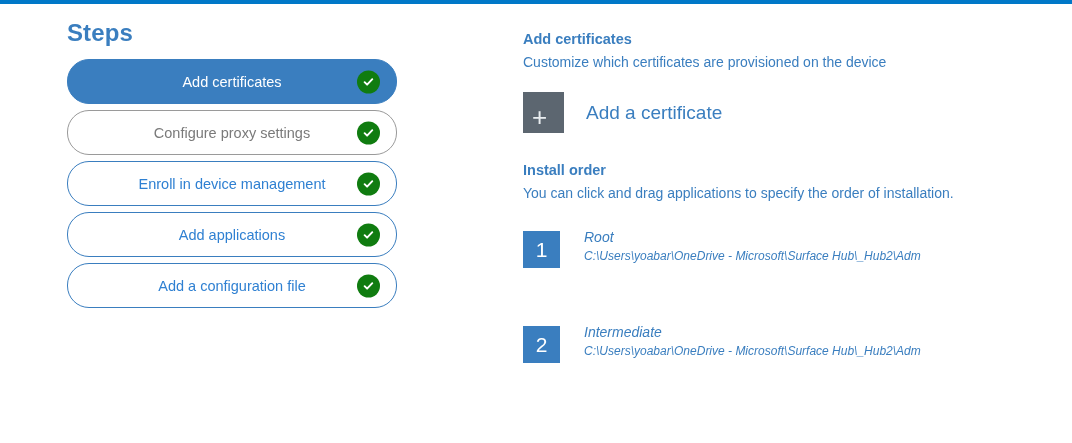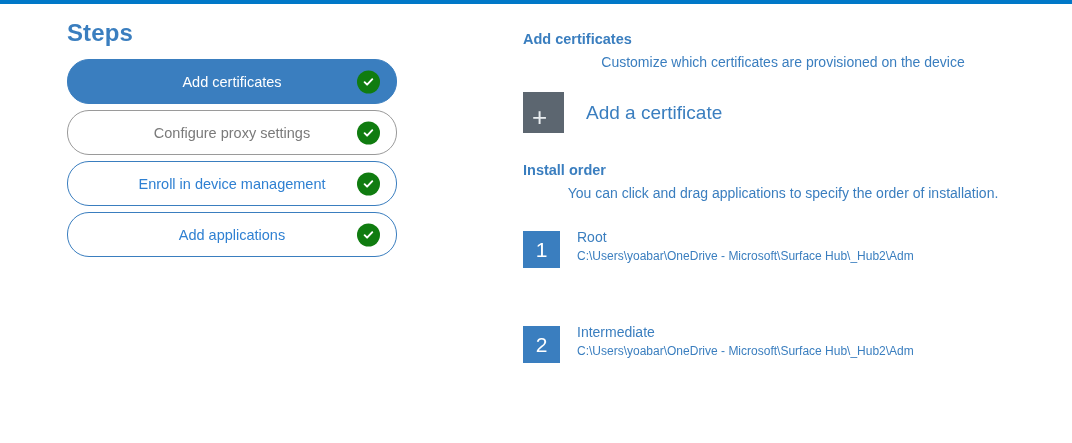--- a/index.html
+++ b/index.html
@@ -102,21 +102,20 @@
     font-weight: bold;
     color: #3a7ebf;
     line-height: 18px;
   }
 
   .section-sub {
     font-size: 14px;
     color: #3a7ebf;
     line-height: 18px;
     margin-top: 5px;
-    text-align: center;
   }
 
   
   .add-row {
     display: flex;
     align-items: center;
     margin-top: 21px;
   }
 
   .plus-tile {
@@ -165,22 +164,23 @@
     background: #3a7ebf;
     color: #ffffff;
     font-size: 21px;
     display: flex;
     align-items: center;
     justify-content: center;
     line-height: 37px;
   }
 
   .order-text {
-    margin-left: 17px;
+    margin-left: 24px;
     margin-top: -3px;
+    font-style: italic;
   }
 
   .order-name {
     font-size: 14px;
     color: #3a7ebf;
     line-height: 19px;
   }
 
   .order-path {
     font-size: 12px;
@@ -230,20 +230,28 @@
 
       <div class="step-btn">
         <span class="step-label">Add applications</span>
         <span class="check-badge">
           <svg width="13" height="13" viewBox="0 0 13 13">
               <path d="M2.6 6.7 L5.1 9.2 L10.3 3.7" fill="none" stroke="#ffffff" stroke-width="1.9" stroke-linecap="round" stroke-linejoin="round"></path>
             </svg>
         </span>
       </div>
 
+      <div class="step-btn">
+        <span class="step-label">Add a configuration file</span>
+        <span class="check-badge">
+          <svg width="13" height="13" viewBox="0 0 13 13">
+              <path d="M2.6 6.7 L5.1 9.2 L10.3 3.7" fill="none" stroke="#ffffff" stroke-width="1.9" stroke-linecap="round" stroke-linejoin="round"></path>
+            </svg>
+        </span>
+      </div>
 
 
     </div>
   </div>
 
   <div class="detail-panel">
 
     <div class="section-head">Add certificates</div>
     <div class="section-sub">Customize which certificates are provisioned on the device</div>
 

